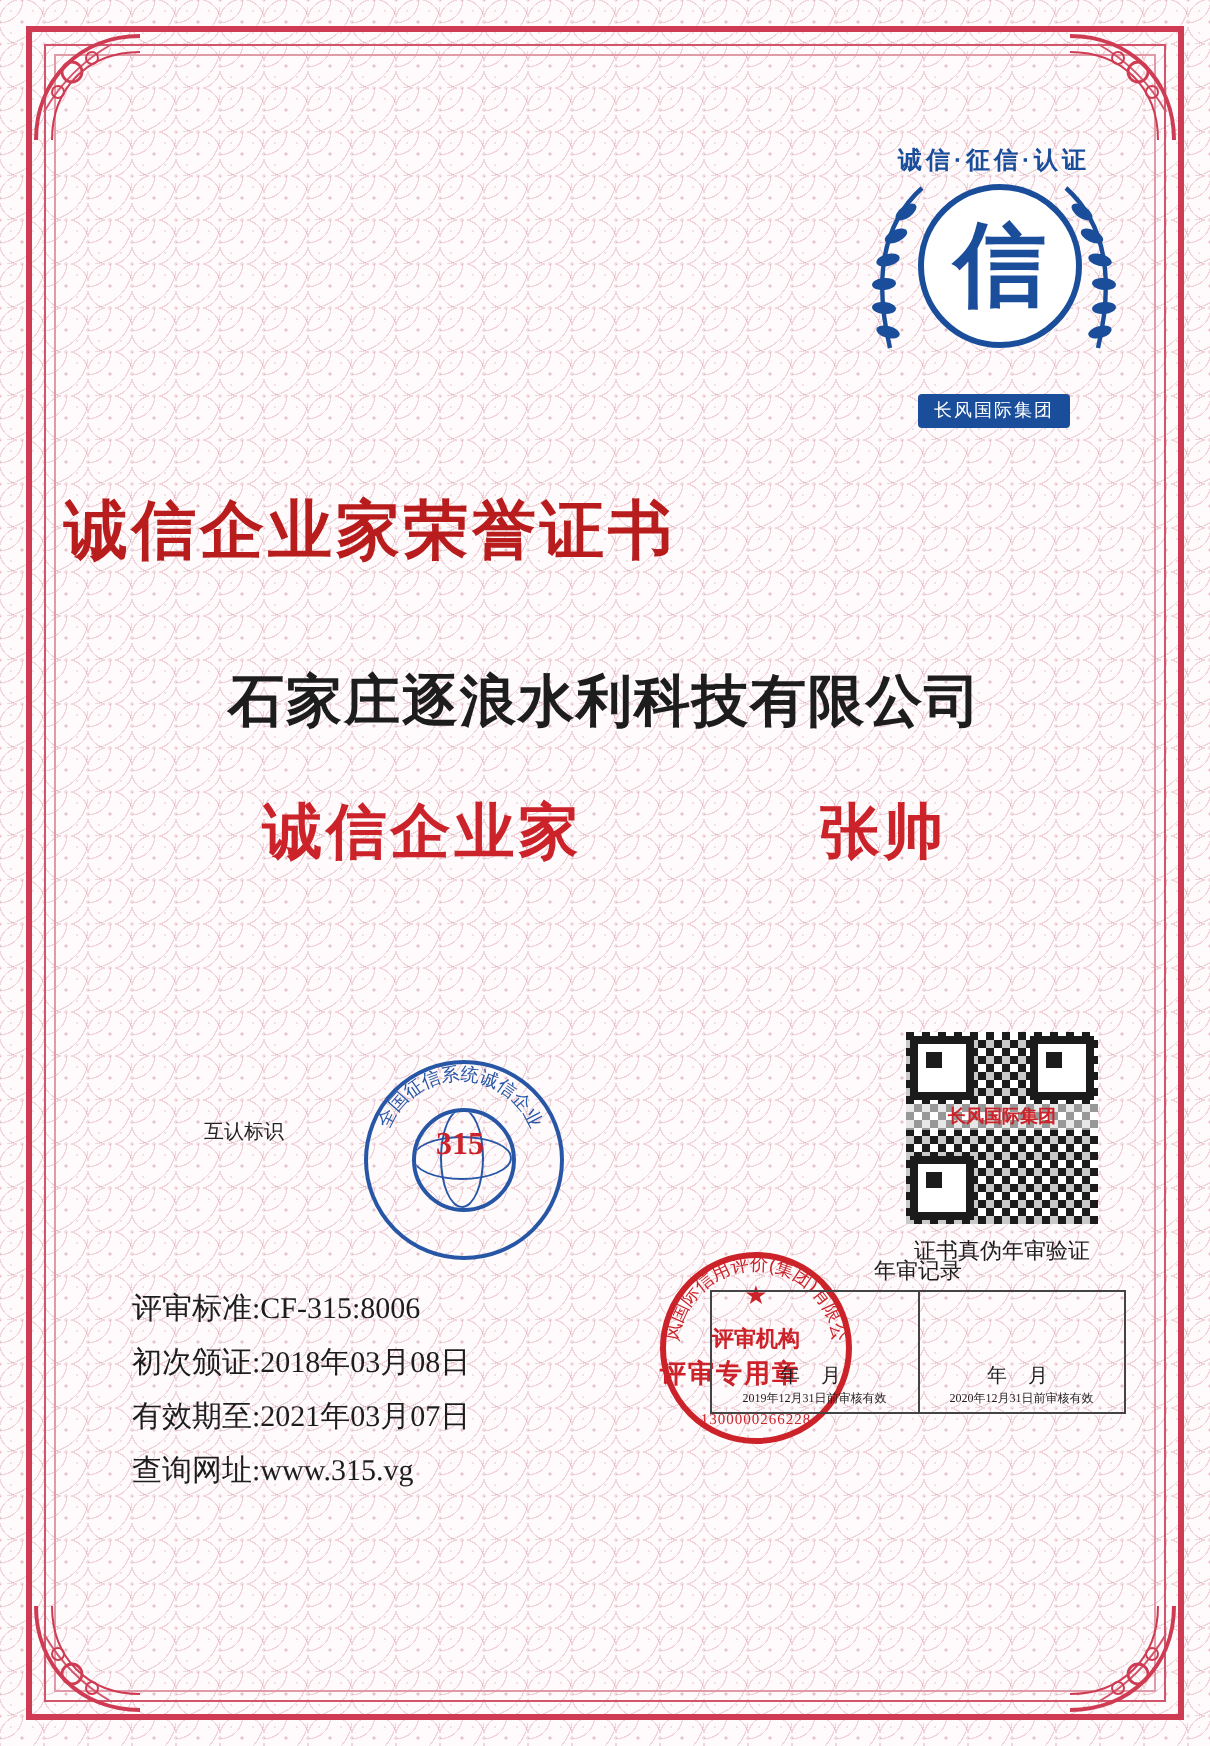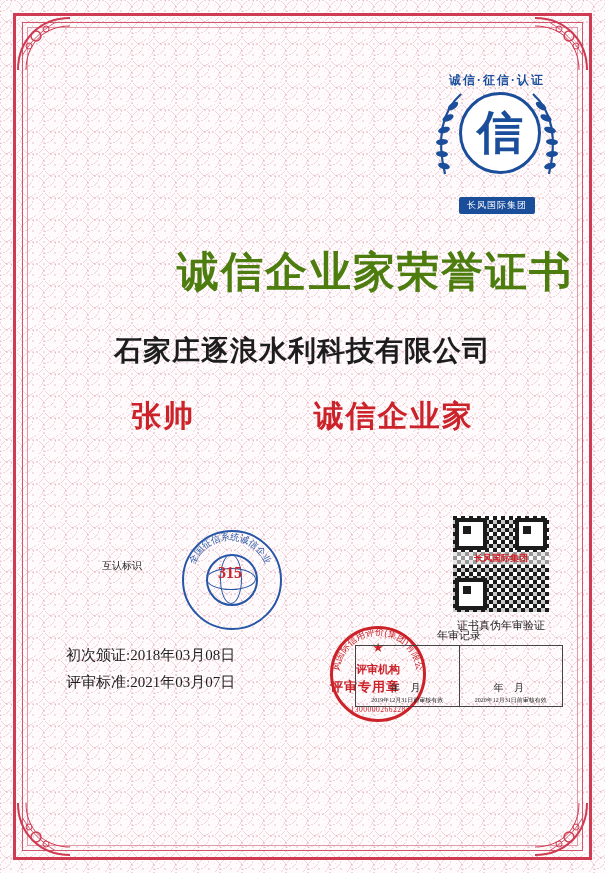--- a/index.html
+++ b/index.html
@@ -135,24 +135,24 @@
     height: 92px;
   }
   .laurel-l { left: 10px; }
   .laurel-r { right: 10px; transform: scaleX(-1); }
 
   
   .main-title {
     position: absolute;
     left: 0; right: 0;
     top: 212px;
-    text-align: right;
-    font-size: 42px;
-    font-weight: bold;
-    color: #4d7c0f;
+    text-align: left;
+    font-size: 32px;
+    font-weight: bold;
+    color: #b91c1c;
     letter-spacing: 2px;
     font-family: "Liberation Serif", serif;
   }
   .credit-code {
     position: absolute;
     right: 8px;
     top: 272px;
     font-size: 14px;
     color: #1d1d1d;
     font-family: "Liberation Serif", serif;
@@ -493,22 +493,22 @@
         <div class="emblem-ribbon">长风国际集团</div>
       </div>
     </div>
 
     <div class="main-title">诚信企业家荣誉证书</div>
 
 
     <div class="company">石家庄逐浪水利科技有限公司</div>
 
     <div class="person-row">
+      <span>诚信企业家</span>
       <span>张帅</span>
-      <span>诚信企业家</span>
     </div>
 
     <div class="seals">
 
       <div class="seal-item cf-badge">
         <div class="cf-caption">互认标识</div>
       </div>
 
       <div class="seal-item seal-round seal-blue">
         <div class="ring"></div>
@@ -551,22 +551,24 @@
           <div class="finder f-bl">
               <i></i>
             </div>
           <div class="qr-overlay">长风国际集团</div>
         </div>
         <div class="qr-caption">证书真伪年审验证</div>
       </div>
     </div>
 
     <div class="info-list">
+      <div>评审标准:CF-315:8006</div>
       <div>初次颁证:2018年03月08日</div>
-      <div>评审标准:2021年03月07日</div>
+      <div>有效期至:2021年03月07日</div>
+      <div>查询网址:www.315.vg</div>
     </div>
 
     <div class="review">
       <div class="review-title">年审记录</div>
       <table class="review-table">
         <tbody>
             <tr>
           <td>
             <div class="cell-yearmonth">年 月</div>
             <div class="cell-note">2019年12月31日前审核有效</div>

